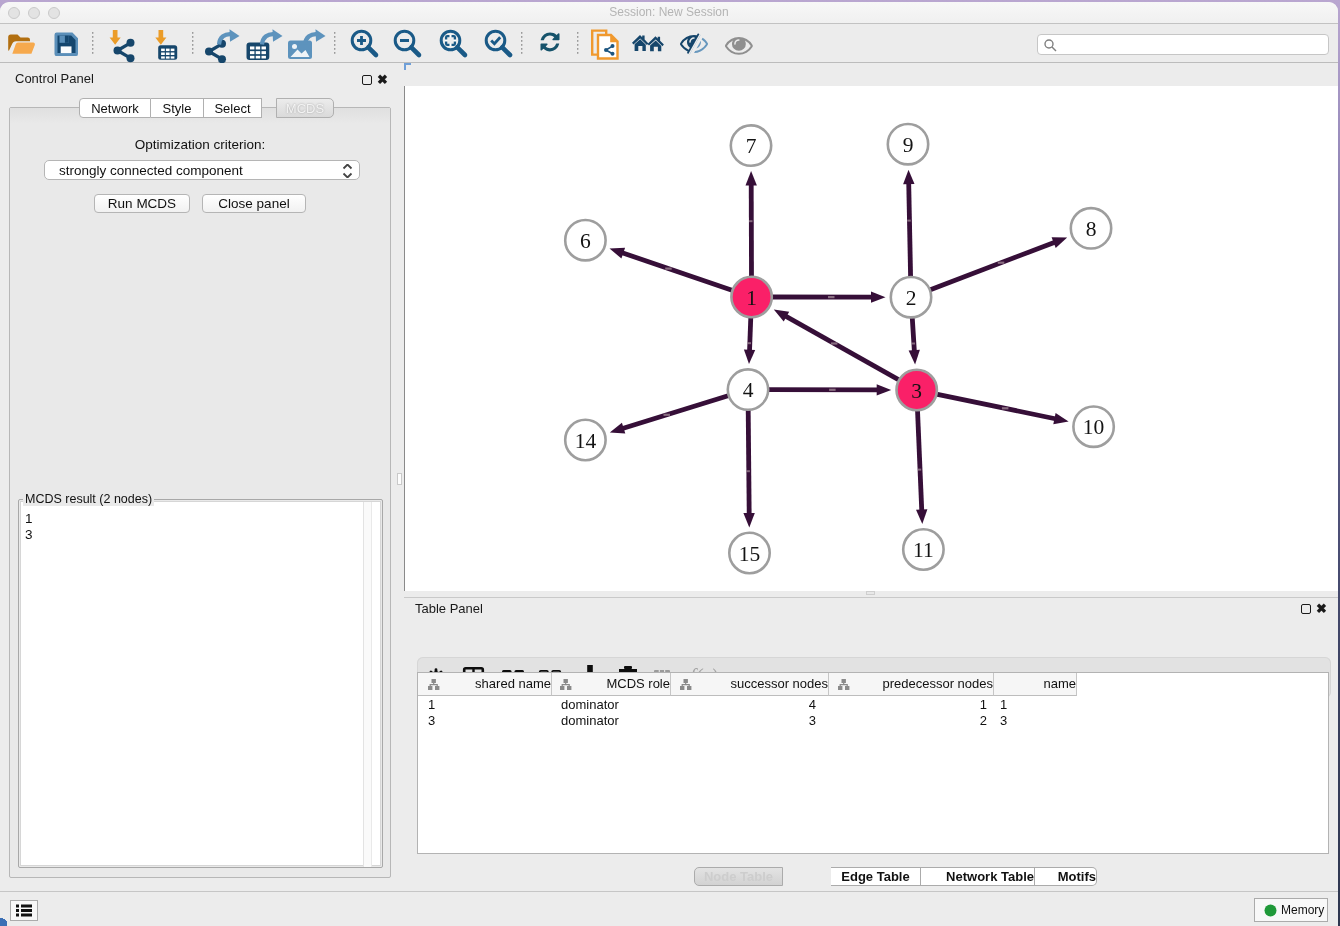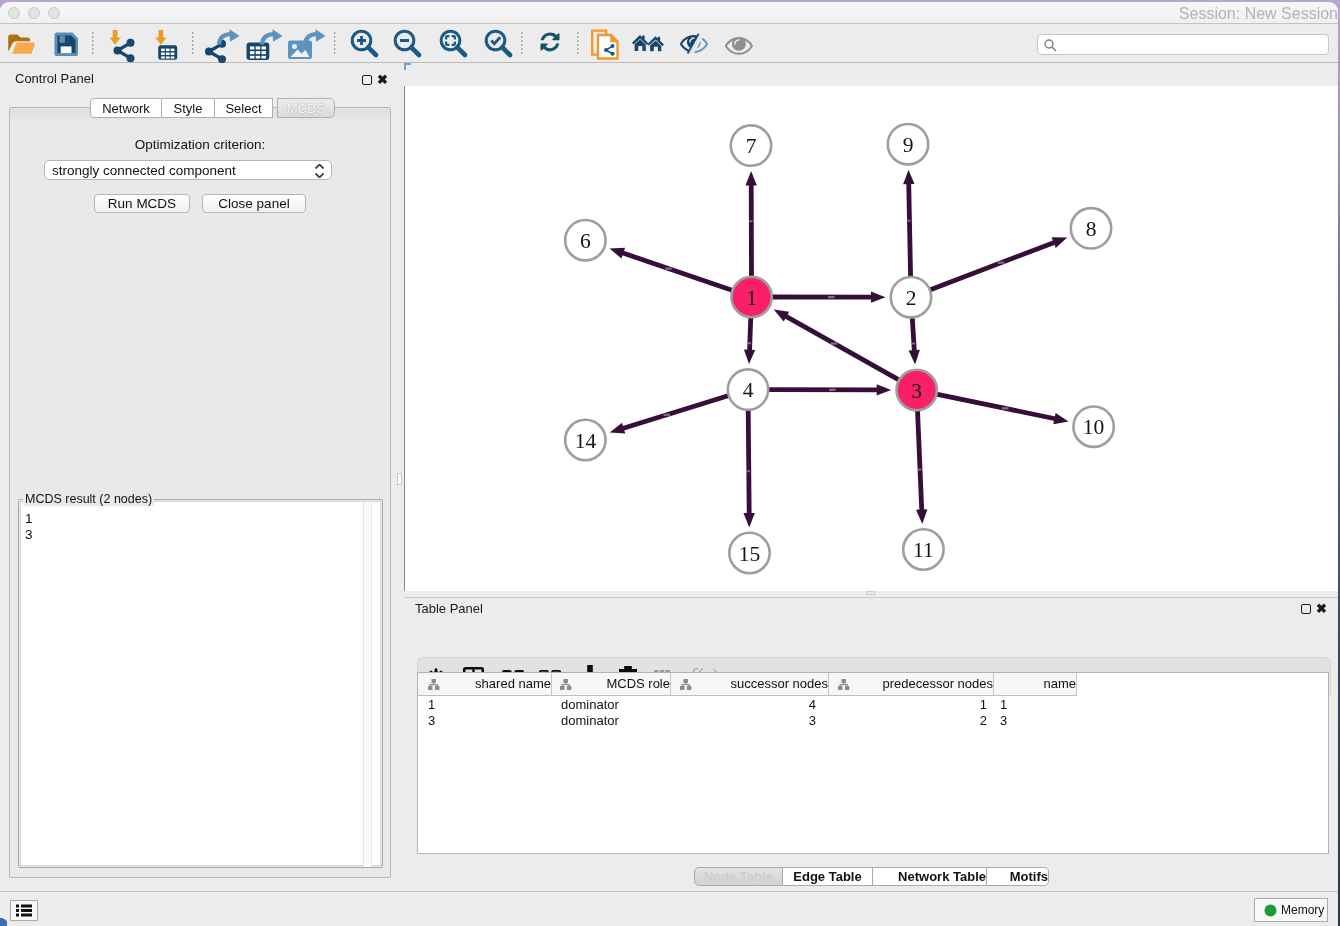--- a/index.html
+++ b/index.html
@@ -6,40 +6,40 @@
 html,body { width:1340px; height:926px; overflow:hidden; }
 body { font-family:"Liberation Sans", sans-serif; position:relative;
   background:linear-gradient(#b9a6d0 0%, #9a8dbd 15%, #5a5a86 45%, #39405f 75%, #2e364f 100%); }
 .win { position:absolute; left:0; top:2px; width:1338px; height:924px;
   background:#ececec; border-radius:9px 9px 0 0; overflow:hidden; }
 
 .titlebar { position:absolute; left:0; top:0; width:100%; height:22px;
   background:linear-gradient(#f7f7f7,#f0f0f0); border-bottom:1px solid #c2c2c2; border-radius:9px 9px 0 0; }
 .tl { position:absolute; top:5px; width:12px; height:12px; border-radius:50%;
   background:#e3e3e3; border:1px solid #c9c9c9; }
-.title-main { position:absolute; top:3px; left:0; width:100%; text-align:right;
-  font-size:16px; color:#b4b4b4; }
+.title-main { position:absolute; top:3px; left:0; width:100%; text-align:center;
+  font-size:12px; color:#b4b4b4; }
 
 .toolbar { position:absolute; left:0; top:23px; width:100%; height:38px; border-bottom:1px solid #bcbcbc; }
 .search { position:absolute; left:1037px; top:9px; width:292px; height:21px;
   background:#fff; border:1px solid #c6c6c6; border-radius:4px; }
 
 .cp-title { position:absolute; left:15px; top:69px; font-size:13px; color:#1a1a1a; }
 .floatico { position:absolute; width:10px; height:10px; border:1.6px solid #1a1a1a; border-radius:2px; background:transparent; }
 .closeico { position:absolute; font-size:13px; font-weight:bold; color:#1a1a1a; }
 .cp-pane { position:absolute; left:9px; top:105px; width:382px; height:771px;
   border:1px solid #b7b7b7; background:#e9e9e9; border-radius:2px; }
-.tabs-top { position:absolute; left:90px; top:96px; height:20px; display:flex; }
+.tabs-top { position:absolute; left:79px; top:96px; height:20px; display:flex; }
 .tab-t { height:20px; line-height:19px; font-size:13px; color:#111; background:#fff;
   border:1px solid #b0b0b0; border-left:none; text-align:center; }
 .tab-t.first { border-left:1px solid #b0b0b0; border-radius:4px 0 0 4px; }
-.tab-t.sel { background:linear-gradient(#ececec,#dadada); color:#f4f4f4; text-shadow:0 0 2px #9e9e9e; border-radius:0 5px 5px 0; margin-left:4px; border-left:1px solid #b0b0b0; }
+.tab-t.sel { background:linear-gradient(#ececec,#dadada); color:#f4f4f4; text-shadow:0 0 2px #9e9e9e; border-radius:0 5px 5px 0; margin-left:14px; border-left:1px solid #b0b0b0; }
 .opt-label { position:absolute; left:0; top:135px; width:400px; text-align:center; font-size:13.5px; color:#111; }
-.combo { position:absolute; left:44px; top:158px; width:288px; height:20px; background:#fff;
-  border:1px solid #b5b5b5; border-radius:5px; font-size:13.5px; color:#111; line-height:19px; padding-left:7px; }
+.combo { position:absolute; left:44px; top:158px; width:316px; height:20px; background:#fff;
+  border:1px solid #b5b5b5; border-radius:5px; font-size:13.5px; color:#111; line-height:19px; padding-left:14px; }
 .btn { position:absolute; top:192px; height:18.5px; background:linear-gradient(#ffffff,#f1f1f1);
   border:1px solid #b5b5b5; border-radius:4px; font-size:13.5px; color:#111; text-align:center; line-height:17px; }
 .mcds-box { position:absolute; left:18px; top:497px; width:365px; height:369px;
   border:1px solid #a8a8a8; border-radius:2px; }
 .mcds-legend { position:absolute; left:23px; top:490px; font-size:12.5px; color:#111; background:#e9e9e9; padding:0 2px; }
 .mcds-inner { position:absolute; left:1px; top:1px; width:361px; height:365px; background:#fff; border:1px solid #d6d6d6; }
 .mcds-scroll { position:absolute; right:8px; top:0px; width:9px; height:365px; background:#fafafa; border-left:1px solid #e3e3e3; border-right:1px solid #e9e9e9; }
 .mcds-text { position:absolute; left:4px; top:9px; font-size:13.5px; line-height:15.5px; color:#111; }
 
 .vdiv-handle { position:absolute; left:397px; top:471px; width:5px; height:12px; background:#fdfdfd; border:1px solid #c9c9c9; }
@@ -461,21 +461,21 @@
       <div class="td-cell" style="left:10px; top:40px;">3</div>
       <div class="td-cell" style="left:143px; top:40px;">dominator</div>
       <div class="td-cell" style="left:253px; top:40px; width:145px; text-align:right;">3</div>
       <div class="td-cell" style="left:411px; top:40px; width:158px; text-align:right;">2</div>
       <div class="td-cell" style="left:582px; top:40px;">3</div>
     </div>
   </div>
 
   <div class="tabs-bot">
     <div class="tab-b first" style="width:89px;">Node Table</div>
-    <div class="tab-b" style="width:90px;">Edge Table</div>
+    <div class="tab-b" style="width:90px;margin-left:48px;">Edge Table</div>
     <div class="tab-b" style="width:114px;text-align:right;">Network Table</div>
     <div class="tab-b last" style="width:62px;">Motifs</div>
   </div>
 
   <div class="statusbar">
     <div class="sb-btn">
       <svg width="16" height="13" viewBox="0 0 16 13" style="margin:3px 0 0 5px;">
         <g fill="#111">
             <rect x="0" y="0.5" width="3" height="3"></rect>
             <rect x="5" y="0.5" width="11" height="3"></rect>

